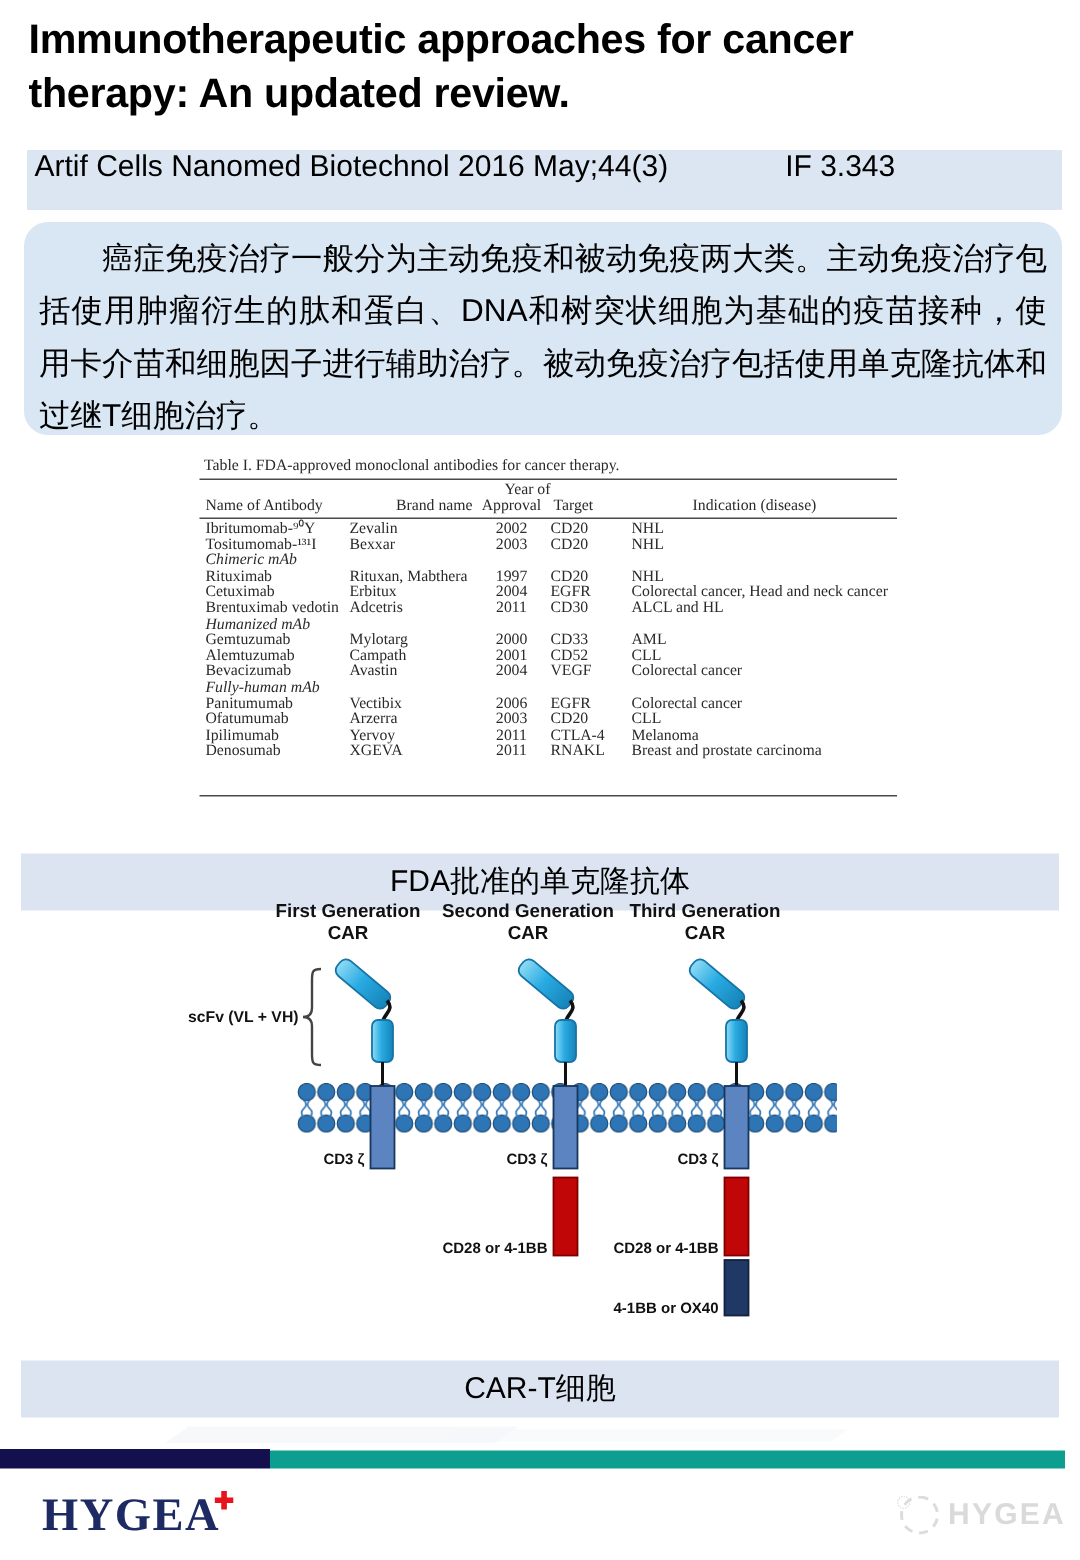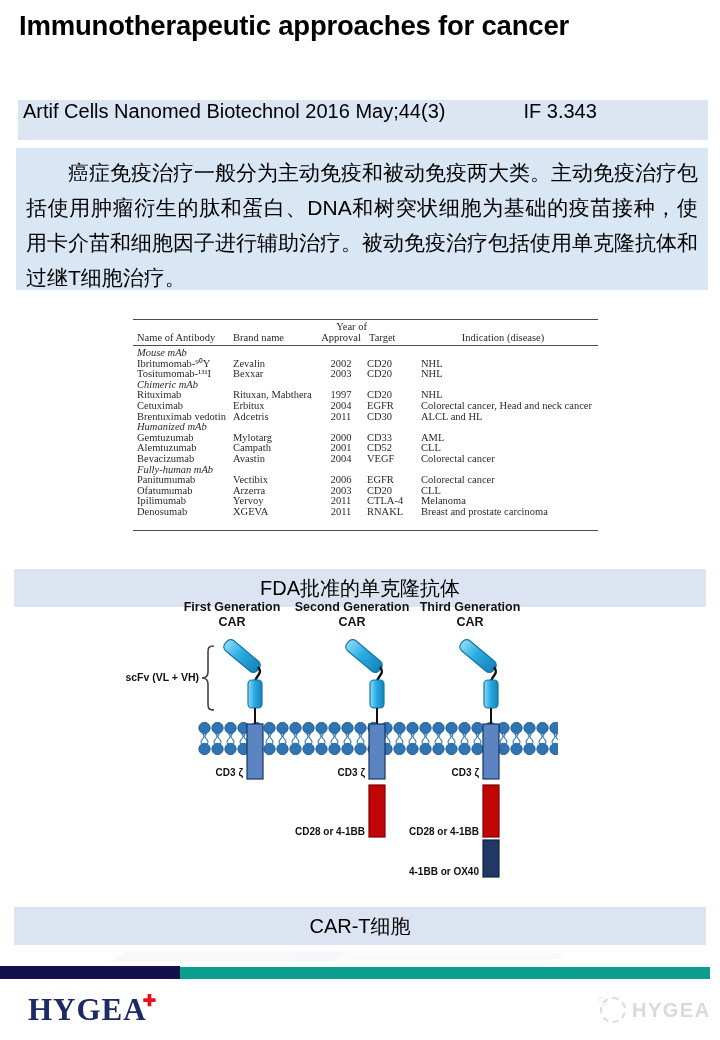--- a/index.html
+++ b/index.html
@@ -9,33 +9,33 @@
   
   .title{left:19px;top:8px;width:684px;font-size:27.5px;font-weight:bold;line-height:36px;letter-spacing:-0.2px;color:#000;}
 
   
   .citebar{left:18px;top:100px;width:690px;height:40px;background:#dce6f2;display:flex;align-items:flex-start;font-size:20px;}
   .citebar .journal{margin-left:5px;}
   .citebar .if{margin-left:78px;}
 
   
   .abstract{left:16px;top:148px;width:692px;height:142px;background:#d9e6f3;box-sizing:border-box;
-            padding:7px 10px 0 10px;font-size:21px;line-height:35px;text-align:justify;text-indent:42px;}
+            padding:7px 10px 0 10px;font-size:21px;line-height:35px;text-align:justify;text-indent:42px;border-radius:16px;}
 
   
   .ftable{left:133px;top:303px;width:465px;height:236px;font-family:"Liberation Serif",serif;font-size:10.5px;color:#2a2a2a;}
   .ftable .t-title{position:absolute;left:3px;top:2px;white-space:nowrap;}
   .rule{position:absolute;left:0;width:465px;background:#4a4a4a;height:1px;}
   .r-top{top:16px;height:1.4px;}
   .r-mid{top:42px;}
   .r-bot{top:227px;height:1.4px;}
   .hcell{position:absolute;white-space:nowrap;text-align:right;}
   .h-year1{top:18px;left:182px;width:52px;text-align:right;}
   .h-name{top:29px;left:4px;}
-  .h-brand{top:29px;left:100px;width:82px;text-align:left;}
+  .h-brand{top:29px;left:100px;width:82px;text-align:right;}
   .h-approval{top:29px;left:182px;width:52px;text-align:center;}
   .h-target{top:29px;left:236px;}
   .h-ind{top:29px;left:277px;width:186px;text-align:center;}
   .tbody{position:absolute;left:0;top:45px;width:465px;}
   .trow{position:relative;height:10.6px;}
   .c{position:absolute;white-space:nowrap;line-height:10.6px;}
   .c1{left:4px;} .c2{left:100px;} .c3{left:182px;width:52px;text-align:center;} .c4{left:234px;} .c5{left:288px;}
   .sec{font-style:italic;}
 
   
@@ -60,42 +60,41 @@
   .watermark{left:600px;top:997px;display:flex;align-items:center;gap:6px;color:#d8d8d8;}
   .wm-emblem{width:22px;height:22px;border:2px dashed #dcdcdc;border-radius:50%;position:relative;}
   .wm-emblem::before{content:"";position:absolute;left:-4px;top:-2px;width:7px;height:7px;border:1.5px dotted #dedede;border-radius:50%;}
   .wm-text{font-size:20px;font-weight:bold;letter-spacing:1.5px;color:#dadada;}
 </style>
 </head>
 <body>
 
 <div class="abs title">
   <div>Immunotherapeutic approaches for cancer</div>
+  <div>therapy: An updated review.</div>
 </div>
 
 <div class="abs citebar">
   <span class="journal">Artif Cells Nanomed Biotechnol 2016 May;44(3)</span>
   <span class="if">IF 3.343</span>
 </div>
 
 <div class="abs abstract">癌症免疫治疗一般分为主动免疫和被动免疫两大类。主动免疫治疗包括使用肿瘤衍生的肽和蛋白、DNA和树突状细胞为基础的疫苗接种，使用卡介苗和细胞因子进行辅助治疗。被动免疫治疗包括使用单克隆抗体和过继T细胞治疗。</div>
 
 <div class="abs ftable">
+  <div class="t-title">Table I. FDA-approved monoclonal antibodies for cancer therapy.</div>
   <div class="rule r-top"></div>
   <span class="hcell h-year1">Year of</span>
   <span class="hcell h-name">Name of Antibody</span>
   <span class="hcell h-brand">Brand name</span>
   <span class="hcell h-approval">Approval</span>
   <span class="hcell h-target">Target</span>
   <span class="hcell h-ind">Indication (disease)</span>
   <div class="rule r-mid"></div>
   <div class="tbody">
-      <div class="trow">
-        <span class="c c1 sec">Mouse mAb</span>
-      </div>
       <div class="trow">
         <span class="c c1">Ibritumomab-⁹⁰Y</span>
         <span class="c c2">Zevalin</span>
         <span class="c c3">2002</span>
         <span class="c c4">CD20</span>
         <span class="c c5">NHL</span>
       </div>
       <div class="trow">
         <span class="c c1">Tositumomab-¹³¹I</span>
         <span class="c c2">Bexxar</span>

